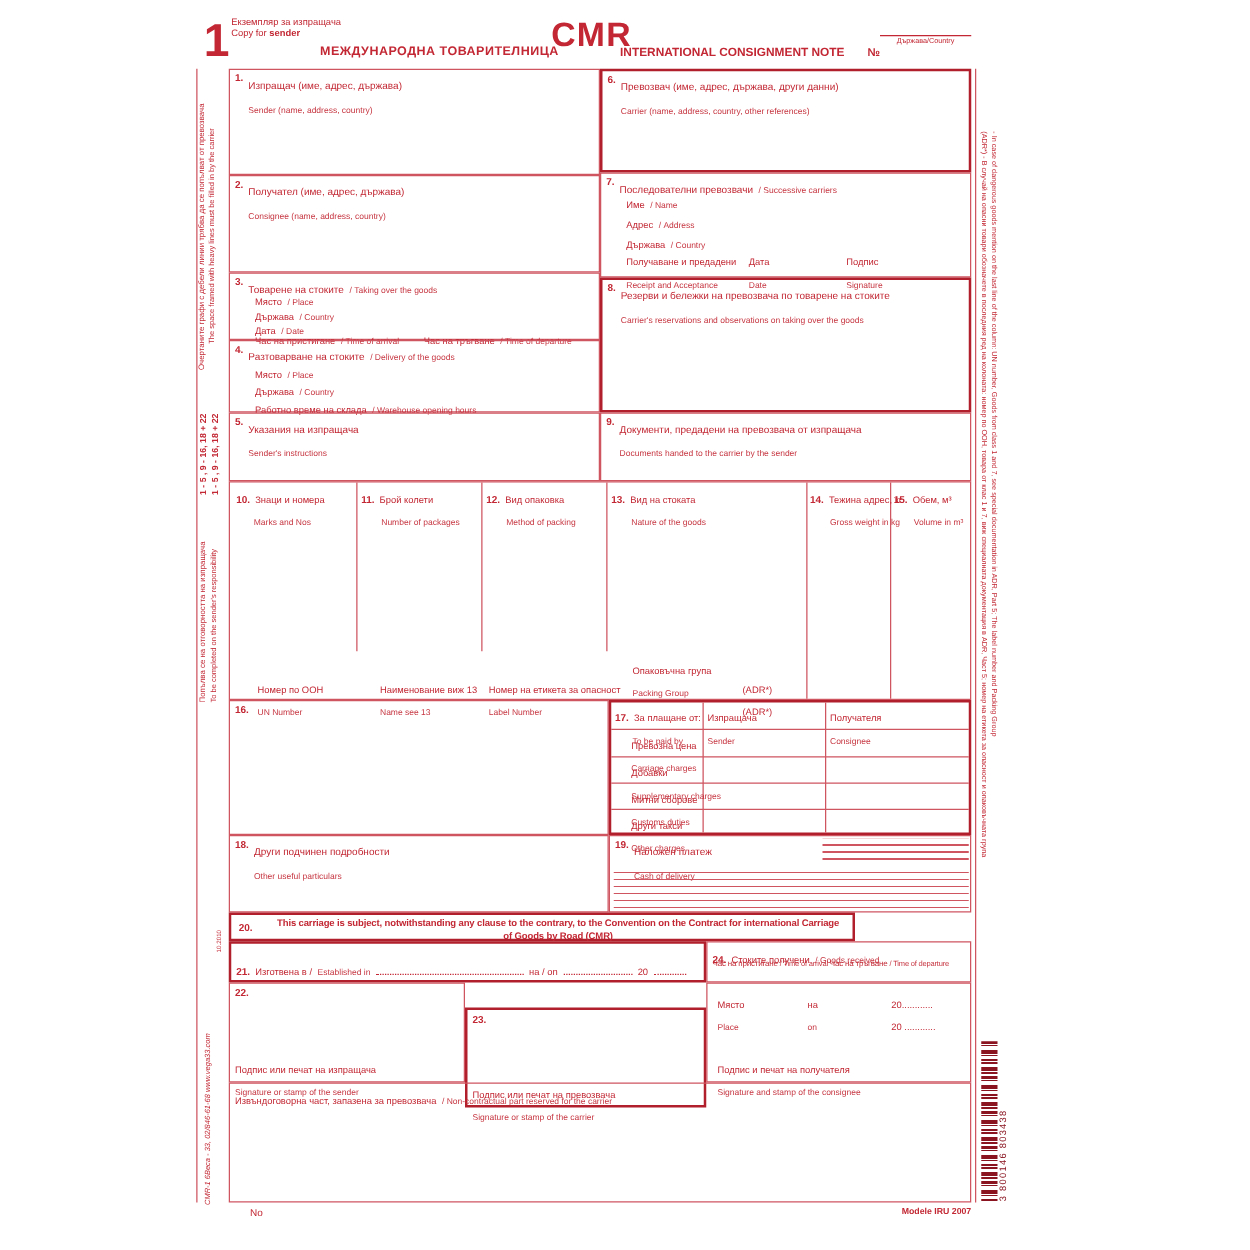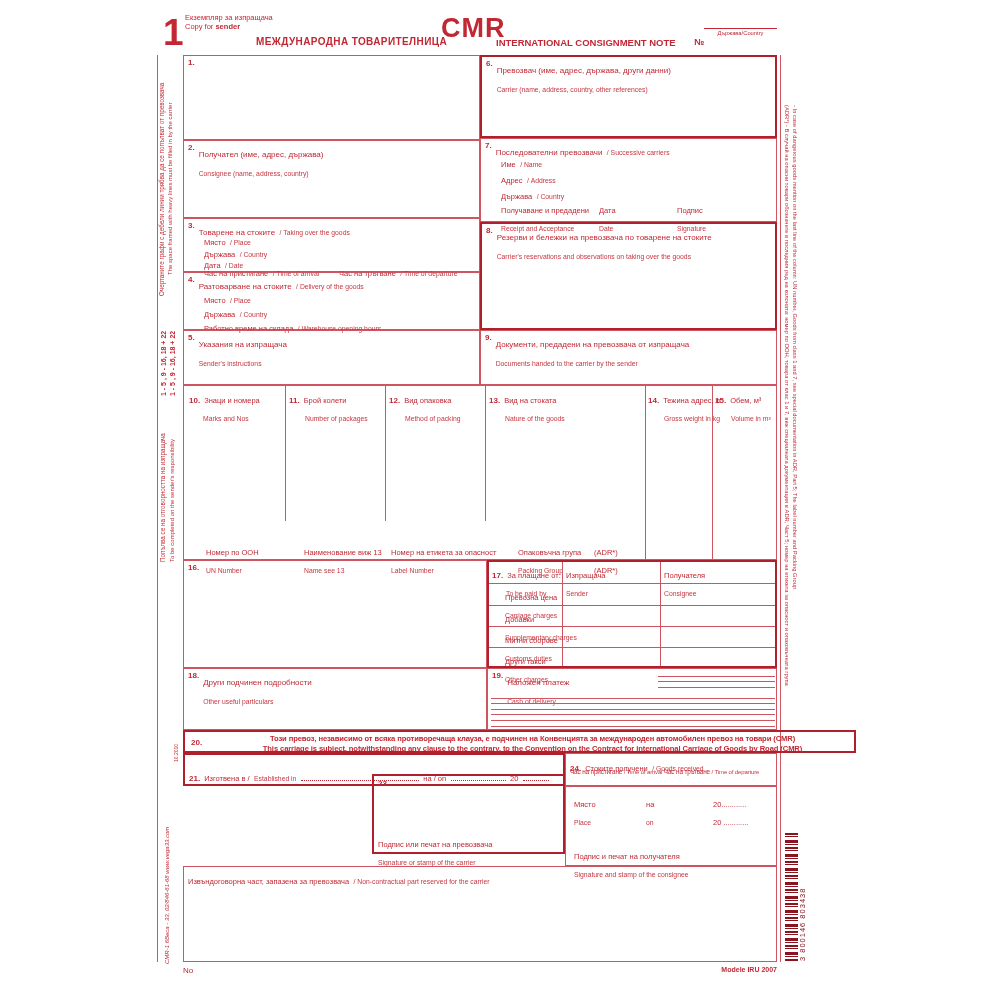--- a/index.html
+++ b/index.html
@@ -57,20 +57,21 @@
   <div class="vtx" style="left:164px;top:764px;height:200px;font-size:6px;font-style:italic;">CMR-1 6Веса - 33, 02/846-61-68  www.vega33.com</div>
 
   <div class="vtx-r" style="left:783px;top:105px;height:625px;font-size:5.8px;">(ADR*) - В случай на опасни товари обозначете в последния ред на колоната: номер по ООН, товара от клас 1 и 7, виж специалната документация в ADR, Част 5; номер на етикета за опасност и опаковъчната група</div>
   <div class="vtx-r" style="left:791px;top:105px;height:625px;font-size:5.8px;">- In case of dangerous goods mention on the last line of the column: UN number, Goods from class 1 and 7, see special documentation in ADR, Part 5; The label number and Packing Group</div>
   <div style="position:absolute;left:785px;top:833px;width:13px;height:128px;background:repeating-linear-gradient(to bottom,#8a1420 0 2px,transparent 2px 3px,#8a1420 3px 4px,transparent 4px 7px,#8a1420 7px 10px,transparent 10px 11px,#8a1420 11px 12px,transparent 12px 14px);"></div>
   <div class="vtx" style="left:799px;top:833px;height:128px;font-size:7.5px;letter-spacing:1px;color:#8a1420;">3 800146 803438</div>
 
   <div class="bx" style="left:183px;top:55px;width:297px;height:85px;">
     <div class="cap">
       <span class="n">1.</span>
+      <span><span class="bg">Изпращач (име, адрес, държава)</span><br><span class="en">Sender (name, address, country)</span></span>
     </div>
   </div>
 
   <div class="bx" style="left:183px;top:140px;width:297px;height:78px;">
     <div class="cap">
       <span class="n">2.</span>
       <span><span class="bg">Получател (име, адрес, държава)</span><br><span class="en">Consignee (name, address, country)</span></span>
     </div>
   </div>
 
@@ -145,21 +146,21 @@
     <div class="vl" style="left:528px;height:173px;"></div>
     <div class="sub" style="left:5px;top:3px;"><span class="n">10.</span><span class="bg">Знаци и номера</span><br><span class="en" style="padding-left:14px;">Marks and Nos</span></div>
     <div class="sub" style="left:105px;top:3px;"><span class="n">11.</span><span class="bg">Брой колети</span><br><span class="en" style="padding-left:16px;">Number of packages</span></div>
     <div class="sub" style="left:205px;top:3px;"><span class="n">12.</span><span class="bg">Вид опаковка</span><br><span class="en" style="padding-left:16px;">Method of packing</span></div>
     <div class="sub" style="left:305px;top:3px;"><span class="n">13.</span><span class="bg">Вид на стоката</span><br><span class="en" style="padding-left:16px;">Nature of the goods</span></div>
     <div class="sub" style="left:464px;top:3px;"><span class="n">14.</span><span class="bg">Тежина адрес, кг</span><br><span class="en" style="padding-left:16px;">Gross weight in kg</span></div>
     <div class="sub" style="left:531px;top:3px;"><span class="n">15.</span><span class="bg">Обем, м³</span><br><span class="en" style="padding-left:16px;">Volume in m³</span></div>
     <div class="sub" style="left:22px;top:155px;"><span class="bg">Номер по ООН</span><br><span class="en">UN Number</span></div>
     <div class="sub" style="left:120px;top:155px;"><span class="bg">Наименование виж 13</span><br><span class="en">Name see 13</span></div>
     <div class="sub" style="left:207px;top:155px;"><span class="bg">Номер на етикета за опасност</span><br><span class="en">Label Number</span></div>
-    <div class="sub" style="left:322px;top:155px;margin-left:12px;"><span class="bg">Опаковъчна група</span><br><span class="en">Packing Group</span></div>
+    <div class="sub" style="left:322px;top:140px;"><span class="bg">Опаковъчна група</span><br><span class="en">Packing Group</span></div>
     <div class="sub" style="left:410px;top:155px;"><span class="bg">(ADR*)</span><br><span class="bg">(ADR*)</span></div>
   </div>
 
   <div class="bx" style="left:183px;top:560px;width:304px;height:108px;">
     <div class="cap">
       <span class="n">16.</span>
     </div>
   </div>
 
   <div class="bx heavy" style="left:487px;top:560px;width:290px;height:108px;">
@@ -187,24 +188,23 @@
 
   <div class="bx" style="left:487px;top:668px;width:290px;height:62px;">
     <div class="cap">
       <span class="n">19.</span>
       <span><span class="bg">Наложен платеж</span><br><span class="en">Cash of delivery</span></span>
     </div>
     <div class="rules" style="left:170px;top:2px;width:117px;height:18px;"></div>
     <div class="rules" style="left:3px;top:24px;width:284px;height:35px;"></div>
   </div>
 
-  <div class="bx heavy" style="left:183px;top:730px;width:673px;height:23px;">
+  <div class="bx heavy" style="left:183px;top:730px;width:501px;height:23px;">
     <span class="n" style="position:absolute;left:6px;top:6px;">20.</span>
     <div class="clause">
-      <div>Този превоз, независимо от всяка противоречаща клауза, е подчинен на Конвенцията за международен автомобилен превоз на товари (CMR)</div>
       <div>This carriage is subject, notwithstanding any clause to the contrary, to the Convention on the Contract for international Carriage of Goods by Road (CMR)</div>
     </div>
   </div>
 
   <div class="bx heavy" style="left:183px;top:753px;width:382px;height:33px;">
     <div class="sub" style="left:4px;top:12px;">
       <span class="n">21.</span><span class="bg">Изготвена в /</span> <span class="en">Established in</span>
       <span class="dots" style="width:118px;"></span>
       <span class="bg">на / on</span>
       <span class="dots" style="width:55px;"></span>
@@ -214,33 +214,37 @@
   </div>
 
   <div class="bx" style="left:565px;top:753px;width:212px;height:33px;">
     <div class="sub" style="left:4px;top:3px;"><span class="n">24.</span><span class="bg">Стоките получени</span> <span class="en">/ Goods received</span></div>
     <div class="sub" style="left:4px;top:14px;font-size:6px;letter-spacing:-.15px;">
       <span class="bg" style="font-size:6.4px;">Час на пристигане</span> <span class="en" style="font-size:6px;">/ Time of arrival</span>
       <span class="bg" style="font-size:6.4px;">Час на тръгване</span> <span class="en" style="font-size:6px;">/ Time of departure</span>
     </div>
   </div>
 
-
-  <div class="bx heavy" style="left:372px;top:774px;width:193px;height:80px;">
+  <div class="bx" style="left:183px;top:786px;width:189px;height:80px;">
+    <span class="n" style="position:absolute;left:4px;top:3px;">22.</span>
+    <div class="sub" style="left:4px;top:58px;"><span class="bg">Подпис или печат на изпращача</span><br><span class="en">Signature or stamp of the sender</span></div>
+  </div>
+
+  <div class="bx heavy" style="left:372px;top:806px;width:193px;height:80px;">
     <span class="n" style="position:absolute;left:4px;top:3px;">23.</span>
     <div class="sub" style="left:4px;top:57px;"><span class="bg">Подпис или печат на превозвача</span><br><span class="en">Signature or stamp of the carrier</span></div>
   </div>
 
   <div class="bx" style="left:565px;top:786px;width:212px;height:80px;">
     <div class="sub" style="left:8px;top:6px;"><span class="bg">Място</span><br><span class="en">Place</span></div>
     <div class="sub" style="left:80px;top:6px;"><span class="bg">на</span><br><span class="en">on</span></div>
     <div class="sub" style="left:147px;top:6px;"><span class="bg">20............</span><br><span class="bg">20 ............</span></div>
     <div class="sub" style="left:8px;top:58px;"><span class="bg">Подпис и печат на получателя</span><br><span class="en">Signature and stamp of the consignee</span></div>
   </div>
 
   <div class="bx" style="left:183px;top:866px;width:594px;height:96px;">
     <div class="sub" style="left:4px;top:3px;"><span class="bg">Извъндоговорна част, запазена за превозвача</span> <span class="en">/ Non-contractual part reserved for the carrier</span></div>
   </div>
 
-  <div style="position:absolute;left:183px;top:966px;font-size:8px;">No</div>
+  <div style="position:absolute;left:200px;top:966px;font-size:8px;">No</div>
   <div style="position:absolute;left:690px;top:966px;width:87px;text-align:right;font-size:7px;font-weight:700;">Modele IRU 2007</div>
 
 </div>
 
 </body></html>

